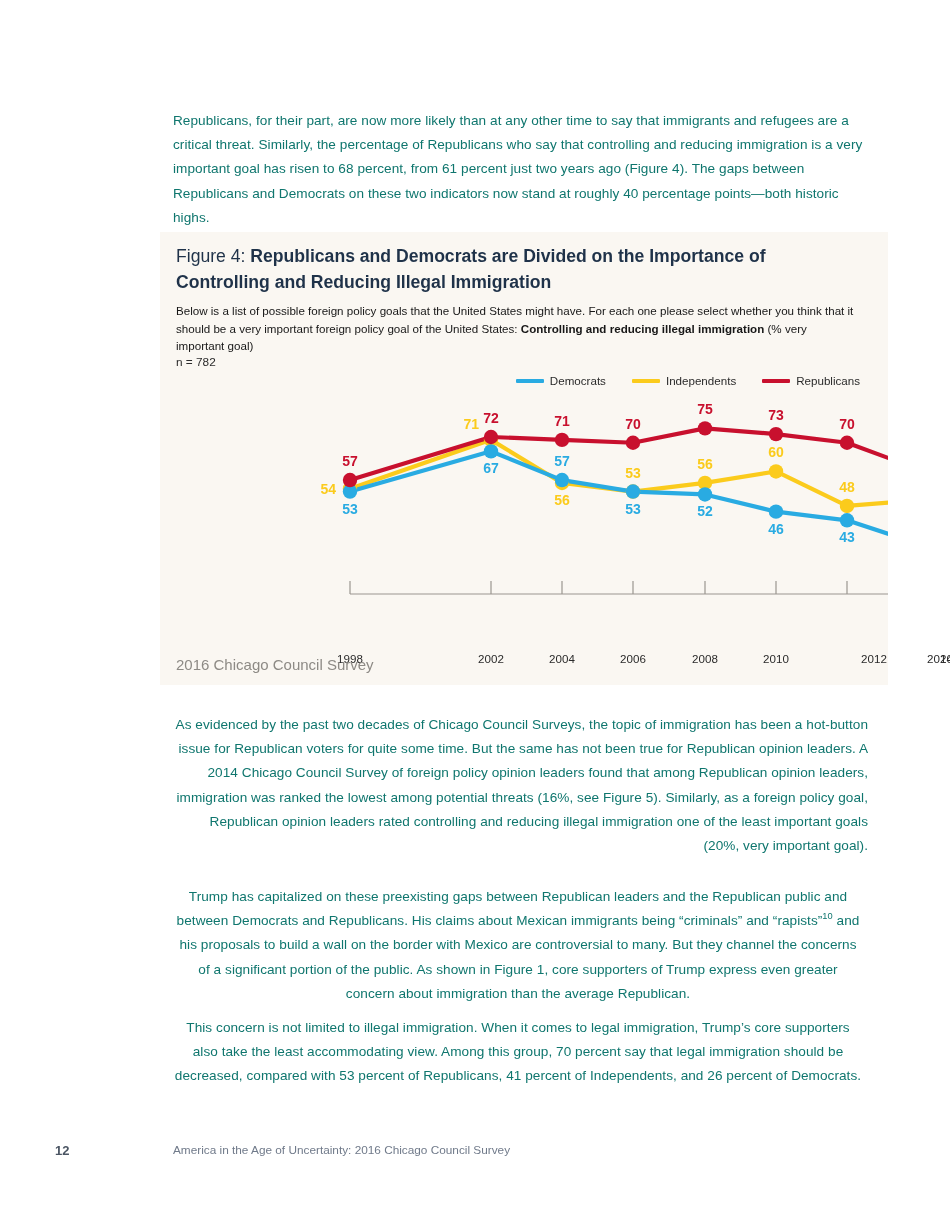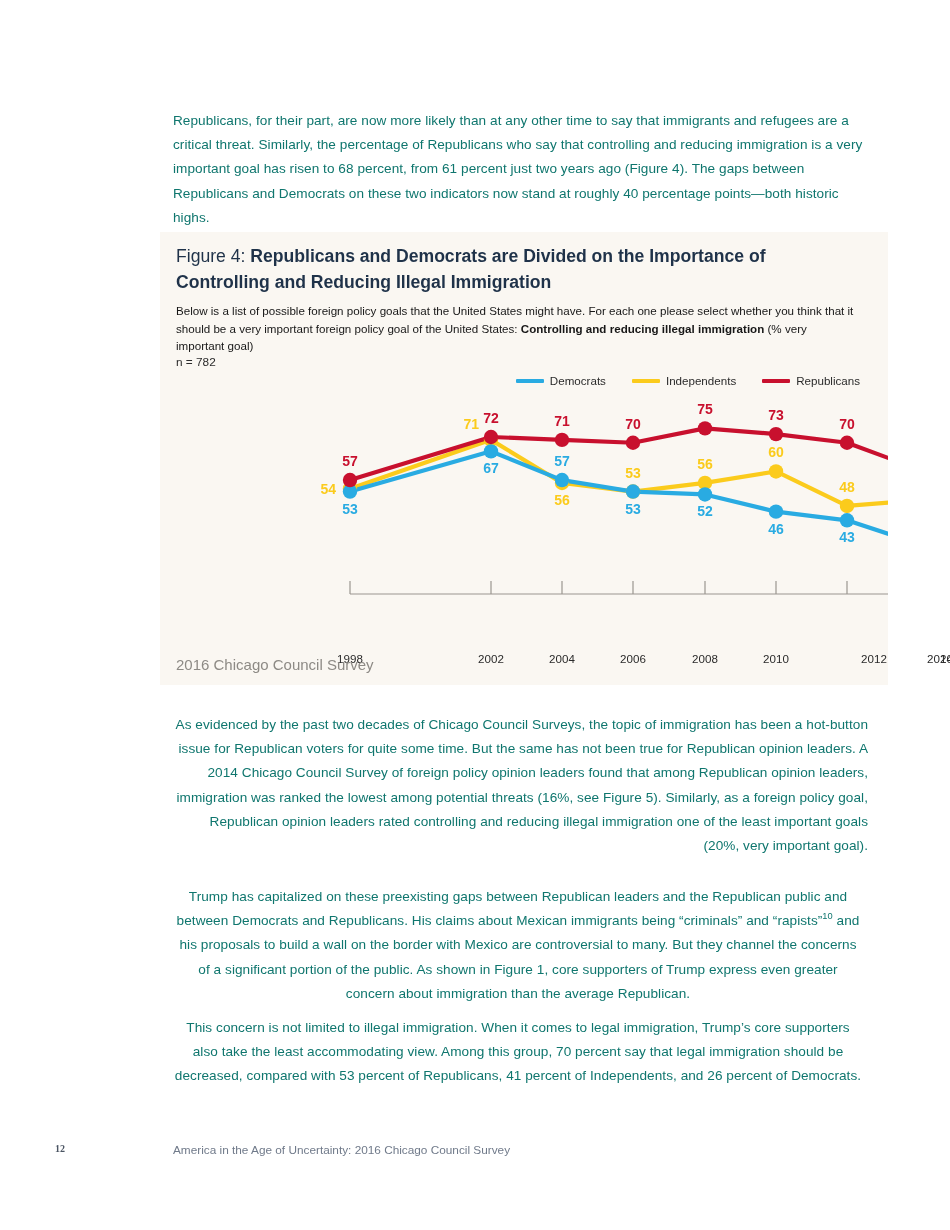--- a/index.html
+++ b/index.html
@@ -122,24 +122,23 @@
 
   #body-para-2 p, #body-para-3 p { text-align: center; }
 
   sup { font-size: 0.68em; vertical-align: super; line-height: 0; }
 
   
   .footer-pageno {
     position: absolute;
     left: 55px;
     top: 1143px;
-    font-size: 10px;
+    font-size: 13px;
     font-weight: 700;
     color: #4b5563;
-    font-family: Liberation Serif, serif;
   }
   .footer-text {
     position: absolute;
     left: 173px;
     top: 1143px;
     font-size: 11.8px;
     color: #707a8a;
   }
 </style>
 </head>

